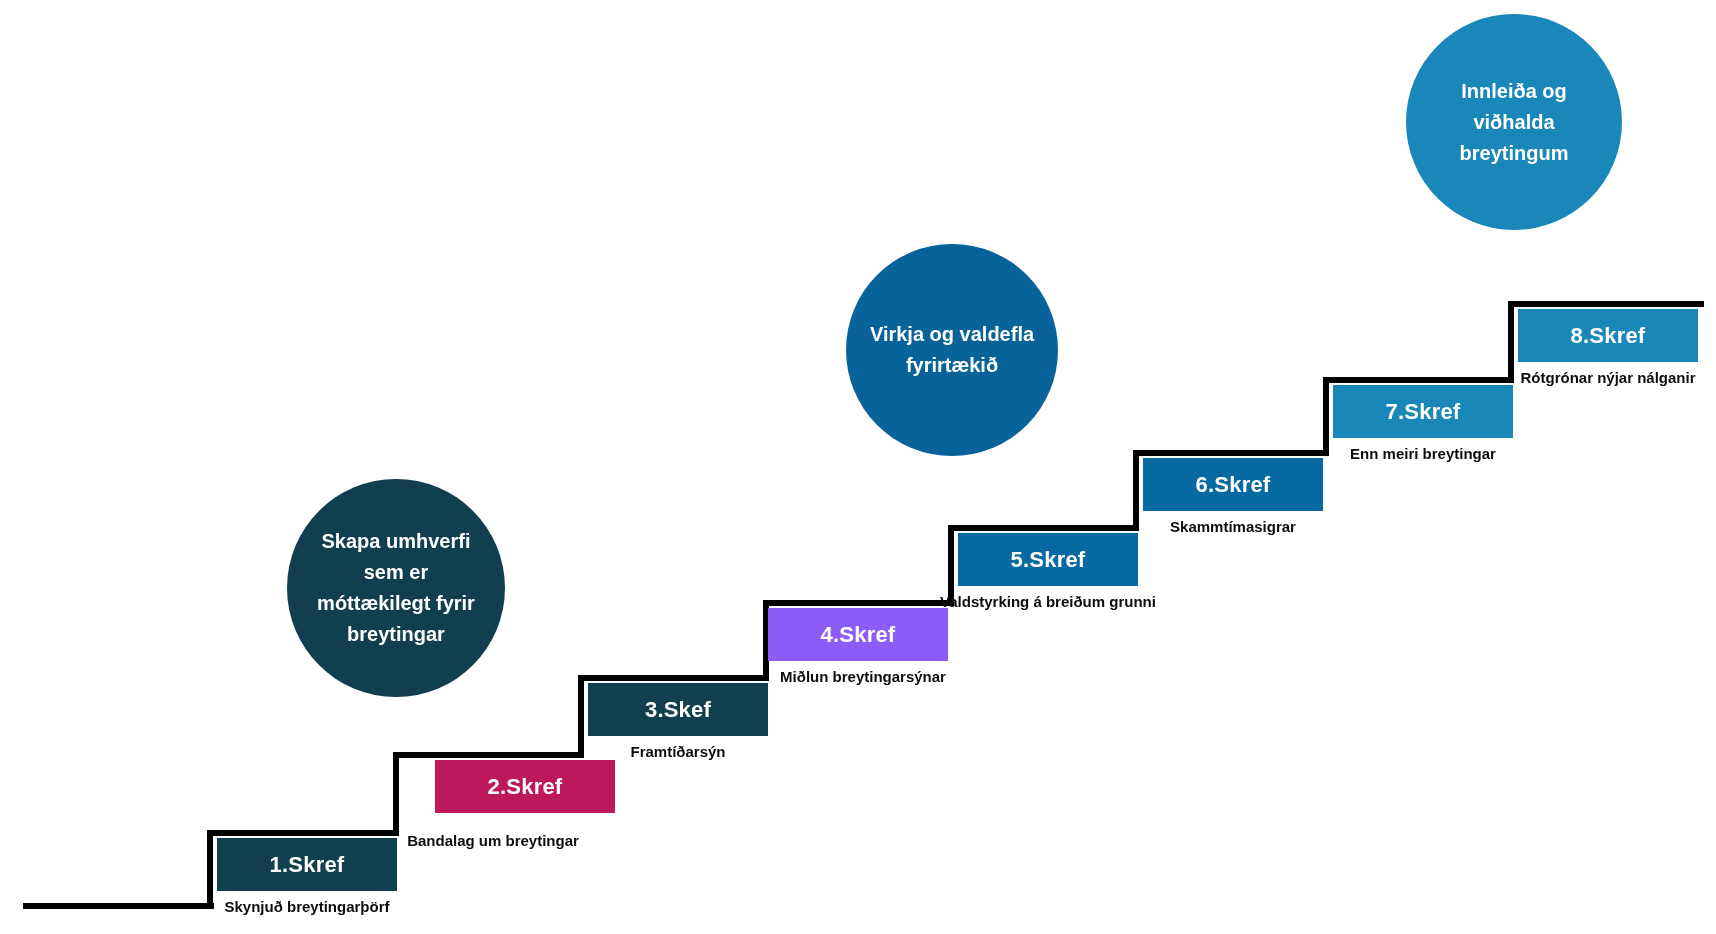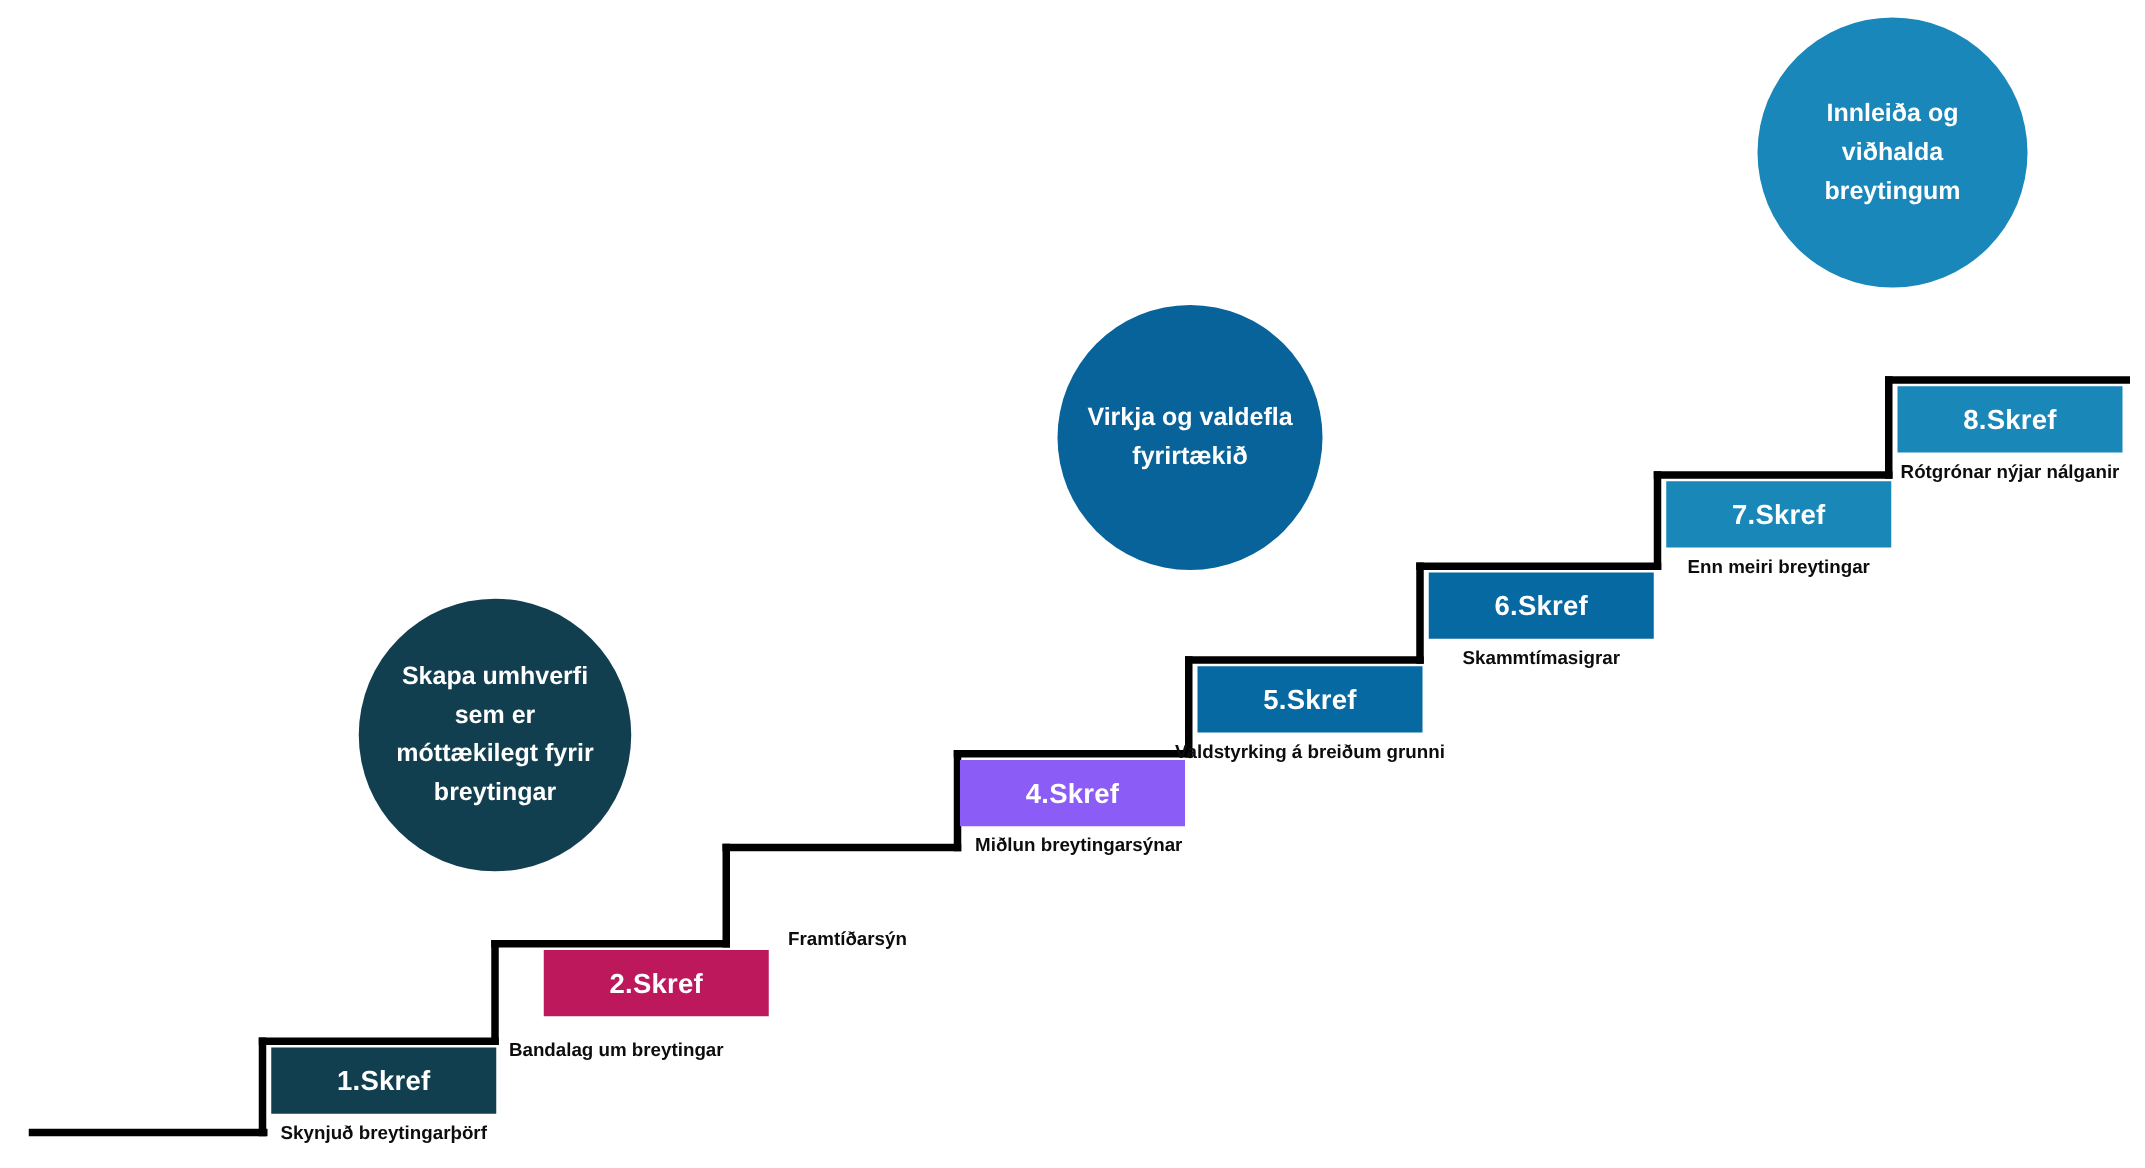--- a/index.html
+++ b/index.html
@@ -65,20 +65,23 @@
   <div class="step-box" style="left: 217px; top: 838px; background-color: rgb(18, 63, 80);">
     <span>1.Skref</span>
   </div>
   <div class="step-caption" style="left:167px;top:898px;">Skynjuð breytingarþörf</div>
 
   <div class="step-box" style="left: 403px; top: 760px; background-color: #be185d; margin-left: 32px;">
     <span>2.Skref</span>
   </div>
   <div class="step-caption" style="left:353px;top:820px;margin-top:12px;">Bandalag um breytingar</div>
 
+  <div class="step-box" style="left: 588px; top: 683px; background-color: rgb(18, 63, 80);">
+    <span>3.Skef</span>
+  </div>
   <div class="step-caption" style="left:538px;top:743px;">Framtíðarsýn</div>
 
   <div class="step-box" style="left: 768px; top: 608px; background-color: #8b5cf6;">
     <span>4.Skref</span>
   </div>
   <div class="step-caption" style="left:723px;top:668px;">Miðlun breytingarsýnar</div>
 
   <div class="step-box" style="left: 958px; top: 533px; background-color: rgb(7, 105, 161);">
     <span>5.Skref</span>
   </div>

